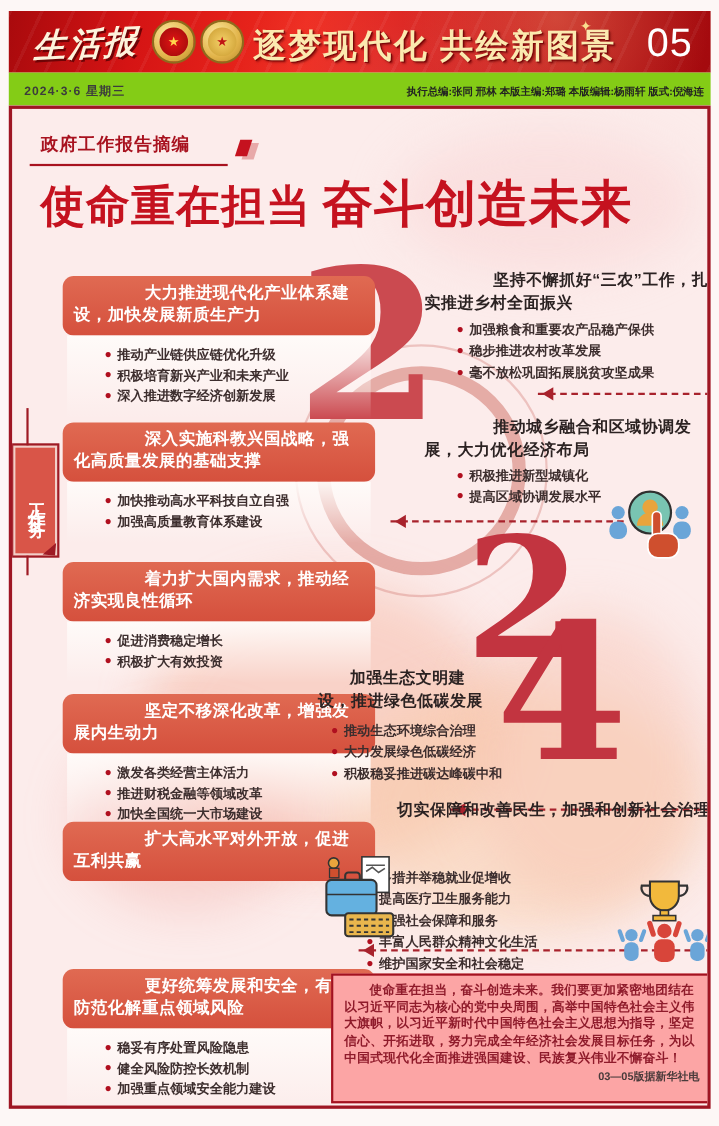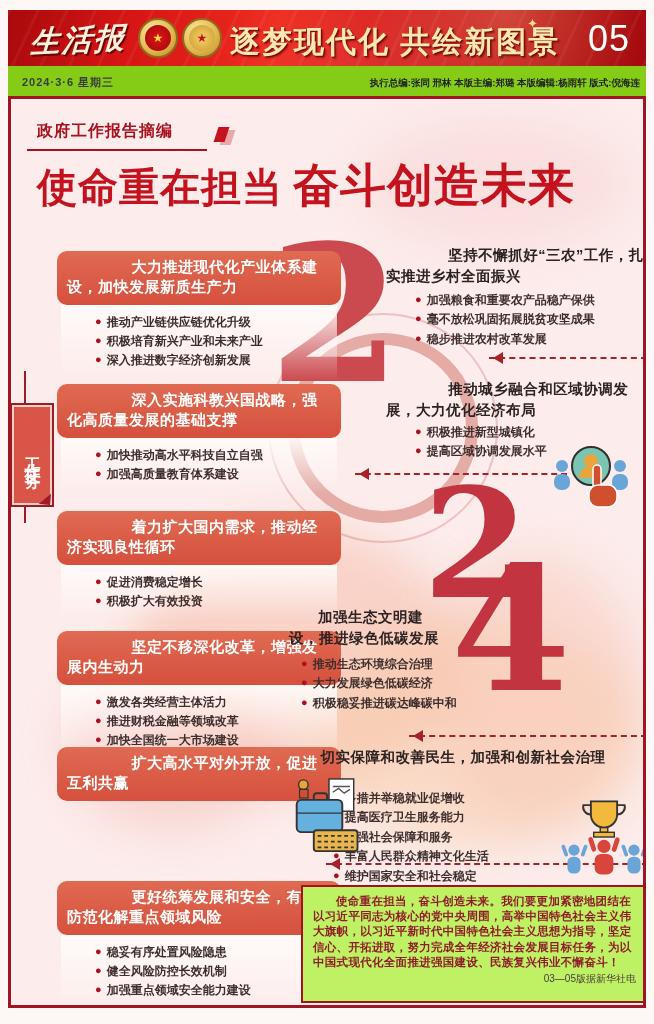--- a/index.html
+++ b/index.html
@@ -107,24 +107,24 @@
     border:6px solid transparent; border-right:10px solid #a8222c; }
   .a1 { left:478px; top:258px; width:158px; }
   .a2 { left:344px; top:374px; width:212px; }
   .a3 { left:398px; top:636px; width:238px; }
   .a4 { left:315px; top:764px; width:322px; }
 
   .icon-wrap { position:absolute; z-index:3; }
 
   
   .conclusion { position:absolute; left:290px; top:786px; width:347px; height:118px; z-index:4;
-    border:2px solid #a31220; background:#bef264; padding:7px 10px 4px 10px; }
+    border:2px solid #a31220; background:#fca5a5; padding:7px 10px 4px 10px; }
   .conclusion p { font-size:11.5px; font-weight:900; color:#8f1b2b; line-height:1.32;
     text-indent:2em; letter-spacing:.3px; }
-  .conclusion .credit { text-align:right; font-size:10px; font-weight:normal; color:#4a3b3b; margin-top:2px; }
+  .conclusion .credit { text-align:right; font-size:10px; font-weight:bold; color:#4a3b3b; margin-top:2px; }
 </style>
 </head>
 <body>
 
 <div class="page">
 
   <header class="masthead">
     <div class="logo">生活报</div>
     <div class="emblem e1">
         <span class="inner">★</span>
@@ -223,22 +223,22 @@
         <li>稳妥有序处置风险隐患</li>
         <li>健全风险防控长效机制</li>
         <li>加强重点领域安全能力建设</li>
       </ul>
         </div>
     </section>
 
     <p class="rtitle" style="left:375px; top:146px; width:264px;">坚持不懈抓好“三农”工作，扎实推进乡村全面振兴</p>
     <ul class="blist rlist" style="left:404px; top:192px;">
       <li>加强粮食和重要农产品稳产保供</li>
+      <li>稳步推进农村改革发展</li>
       <li>毫不放松巩固拓展脱贫攻坚成果</li>
-      <li>稳步推进农村改革发展</li>
     </ul>
     <div class="darrow a1"></div>
 
     <p class="rtitle" style="left:375px; top:280px; width:264px;">推动城乡融合和区域协调发展，大力优化经济布局</p>
     <ul class="blist rlist" style="left:404px; top:324px;">
       <li>积极推进新型城镇化</li>
       <li>提高区域协调发展水平</li>
     </ul>
     <div class="icon-wrap" style="left:540px; top:334px;">
       <svg width="80" height="80" viewBox="0 0 80 80">
@@ -256,21 +256,21 @@
     <div class="darrow a2"></div>
 
     <p class="rtitle n3" style="left:278px; top:508px; width:154px;">加强生态文明建设，推进绿色低碳发展</p>
     <ul class="blist rlist" style="left:290px; top:556px;">
       <li>推动生态环境综合治理</li>
       <li>大力发展绿色低碳经济</li>
       <li>积极稳妥推进碳达峰碳中和</li>
     </ul>
     <div class="darrow a3"></div>
 
-    <p class="rtitle n4" style="left:295px; top:648px; width:340px;">切实保障和改善民生，加强和创新社会治理</p>
+    <p class="rtitle n4" style="left:295px; top:628px; width:340px;text-align:right;">切实保障和改善民生，加强和创新社会治理</p>
     <ul class="blist rlist" style="left:322px; top:690px;">
       <li>多措并举稳就业促增收</li>
       <li>提高医疗卫生服务能力</li>
       <li>加强社会保障和服务</li>
       <li>丰富人民群众精神文化生活</li>
       <li>维护国家安全和社会稳定</li>
     </ul>
     <div class="icon-wrap" style="left:280px; top:676px;">
       <svg width="76" height="82" viewBox="0 0 80 86">
         <circle cx="13" cy="10" r="5" fill="#e9a43c" stroke="#333" stroke-width="1.5"></circle>

